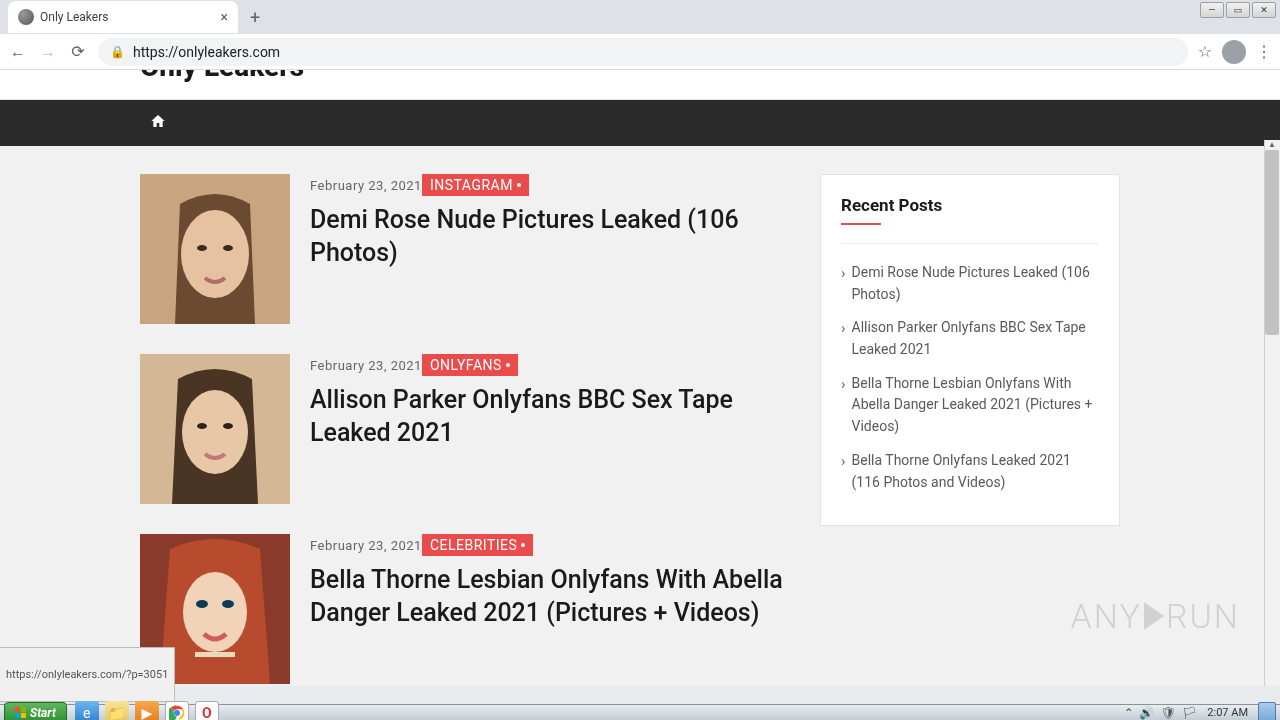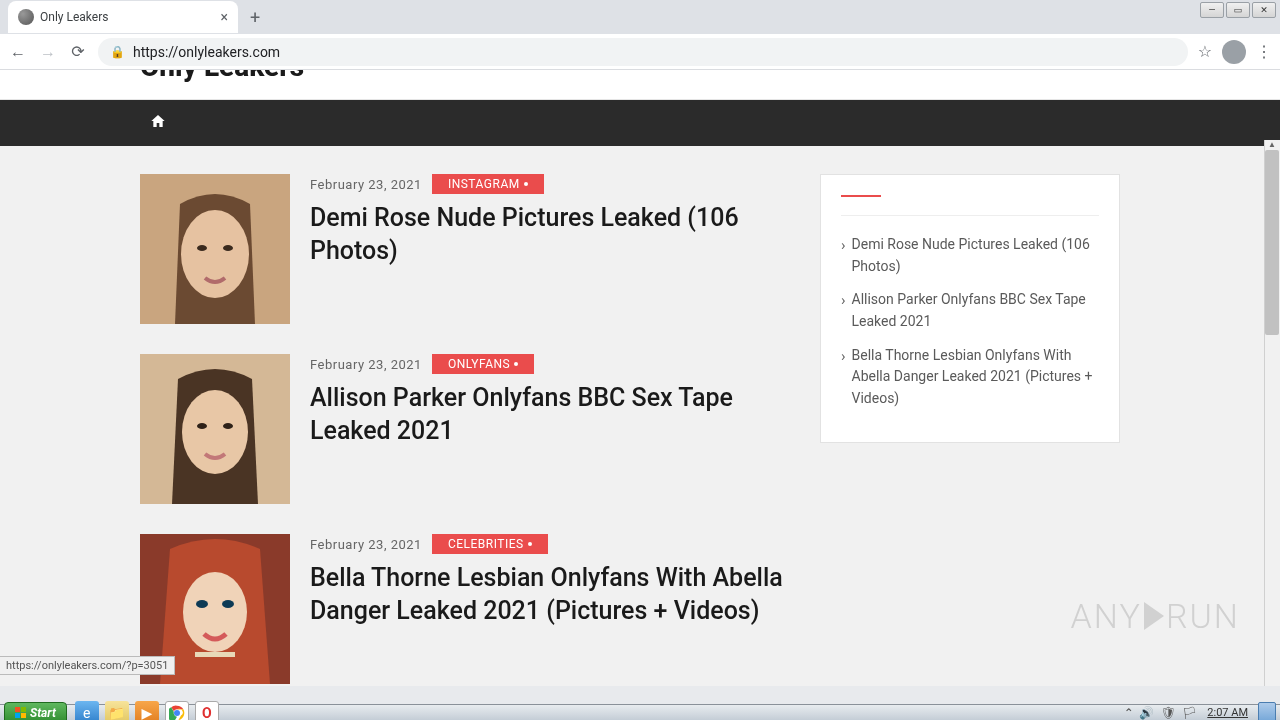--- a/index.html
+++ b/index.html
@@ -30,47 +30,47 @@
 .site-title-cut { font-size: 28px; font-weight: 800; color: #1a1a1a; margin-top: -20px; }
 .nav-strip { background: #2b2b2b; height: 46px; display: flex; align-items: center; padding-left: 150px; }
 .home-icon { color: #fff; font-size: 16px; cursor: pointer; }
 
 .content-wrap { display: flex; padding: 28px 0 0 140px; gap: 30px; }
 .posts { width: 650px; }
 .post { display: flex; gap: 20px; margin-bottom: 30px; }
 .thumb { width: 150px; height: 150px; background: #c9a88b; flex-shrink: 0; cursor: pointer; position: relative; overflow: hidden; }
 .thumb svg { width: 100%; height: 100%; display: block; }
 .post-body { flex: 1; }
-.post-meta { display: flex; align-items: center; gap: 10px; margin-bottom: 8px; }
+.post-meta { display: flex; align-items: center; margin-bottom: 8px; }
 .post-date { color: #666; font-size: 13px; letter-spacing: 0.5px; }
-.tag { background: #ea4c4c; color: #fff; font-size: 12px; padding: 3px 16px; letter-spacing: 0.5px; display: inline-flex; align-items: center; gap: 4px; cursor: pointer; text-align: right; }
+.tag { background: #ea4c4c; color: #fff; font-size: 14px; padding: 3px 8px; letter-spacing: 0.5px; display: inline-flex; align-items: center; gap: 4px; cursor: pointer; text-align: right; }
 .tag::after { content: ""; width: 4px; height: 4px; background: #fff; border-radius: 50%; }
 .post-title { font-size: 25px; font-weight: 500; color: #1a1a1a; line-height: 1.3; cursor: pointer; }
 
 .sidebar { width: 300px; }
 .widget { background: #fff; border: 1px solid #e2e2e2; padding: 20px; margin-bottom: 25px; }
 .widget-title { font-size: 17px; font-weight: 700; color: #1a1a1a; margin-bottom: 8px; }
 .widget-title-underline { width: 40px; height: 2px; background: #ea4c4c; margin-bottom: 18px; }
 .widget-divider { border-top: 1px solid #eee; margin-bottom: 18px; }
 .recent-list { list-style: none; }
 .recent-item { display: flex; font-size: 14px; color: #5a5a5a; line-height: 1.55; margin-bottom: 12px; cursor: pointer; }
 .recent-item::before { content: "›"; color: #666; margin-right: 6px; font-size: 15px; }
 
-.status-link { position: absolute; bottom: 45px; left: 0; background: #f0f0f0; border: 1px solid #bbb; border-left: none; font-size: 11px; color: #555; padding: 2px 6px; }
+.status-link { position: absolute; bottom: 18px; left: 0; background: #f0f0f0; border: 1px solid #bbb; border-left: none; font-size: 11px; color: #555; padding: 20px 6px; }
 
 
 .taskbar { position: absolute; bottom: 0; left: 0; right: 0; height: 16px; background: linear-gradient(#e8ecef,#c4cdd6); border-top: 1px solid #8a9199; display: flex; align-items: center; padding: 0 4px; }
 .start-btn { background: linear-gradient(#5fb85f,#2e8b2e); color: #fff; font-size: 12px; font-weight: bold; padding: 3px 10px; border-radius: 4px; border: 1px solid #1f6b1f; cursor: pointer; display: flex; align-items: center; gap: 4px; font-style: italic; }
 .start-logo { display: inline-grid; grid-template-columns: 5px 5px; grid-template-rows: 5px 5px; gap: 1px; }
 .start-logo span:nth-child(1){ background:#f25022 } .start-logo span:nth-child(2){ background:#7fba00 } .start-logo span:nth-child(3){ background:#00a4ef } .start-logo span:nth-child(4){ background:#ffb900 }
 .task-icons { display: flex; gap: 6px; margin-left: 8px; }
 .task-icon { width: 24px; height: 24px; border-radius: 3px; cursor: pointer; display: flex; align-items: center; justify-content: center; font-size: 14px; }
 .tray { margin-left: auto; display: flex; align-items: center; gap: 6px; font-size: 11px; color: #333; }
 .tray-icon { cursor: pointer; font-size: 12px; color: #555; }
-.clock { font-size: 11px; margin: 16px 4px; text-decoration: underline; }
+.clock { font-size: 11px; margin: 16px 4px; }
 .desktop-btn { width: 18px; height: 22px; background: linear-gradient(#aecbea,#6fa3d6); border: 1px solid #4a7db0; border-radius: 2px; cursor: pointer; }
 
 .scroll-indicator { position: absolute; right: 0; top: 70px; width: 16px; height: 617px; background: #f1f1f1; border-left: 1px solid #d0d0d0; }
 .scroll-thumb { position: absolute; right: 1px; top: 10px; width: 14px; height: 185px; background: #c1c1c1; border-radius: 2px; }
 .scroll-arrow { position: absolute; right: 0; width: 16px; height: 12px; font-size: 8px; text-align: center; color: #666; cursor: pointer; }
 .scroll-arrow.up { top: 0; }
 
 .watermark { position: absolute; right: 40px; bottom: 50px; font-size: 34px; font-weight: 300; color: rgba(150,150,150,0.35); letter-spacing: 2px; display: flex; align-items: center; gap: 0; pointer-events: none; }
 .watermark-tri { width: 0; height: 0; border-left: 20px solid rgba(150,150,150,0.35); border-top: 14px solid transparent; border-bottom: 14px solid transparent; margin: 0 2px; }
 </style>
@@ -184,31 +184,35 @@
               </span>
           </div>
           <h2 class="post-title">Bella Thorne Lesbian Onlyfans With Abella Danger Leaked 2021 (Pictures + Videos)</h2>
         </div>
       </div>
 
     </div>
 
     <div class="sidebar">
       <div class="widget">
+        <h3 class="widget-title">Recent Posts</h3>
         <div class="widget-title-underline"></div>
         <div class="widget-divider"></div>
         <ul class="recent-list">
           <li class="recent-item">
               <span>Demi Rose Nude Pictures Leaked (106 Photos)</span>
             </li>
           <li class="recent-item">
               <span>Allison Parker Onlyfans BBC Sex Tape Leaked 2021</span>
             </li>
           <li class="recent-item">
               <span>Bella Thorne Lesbian Onlyfans With Abella Danger Leaked 2021 (Pictures + Videos)</span>
+            </li>
+          <li class="recent-item">
+              <span>Bella Thorne Onlyfans Leaked 2021 (116 Photos and Videos)</span>
             </li>
         </ul>
       </div>
 
     </div>
   </div>
 
   <div class="scroll-indicator">
     <div class="scroll-arrow up">▲</div>
     <div class="scroll-thumb"></div>

